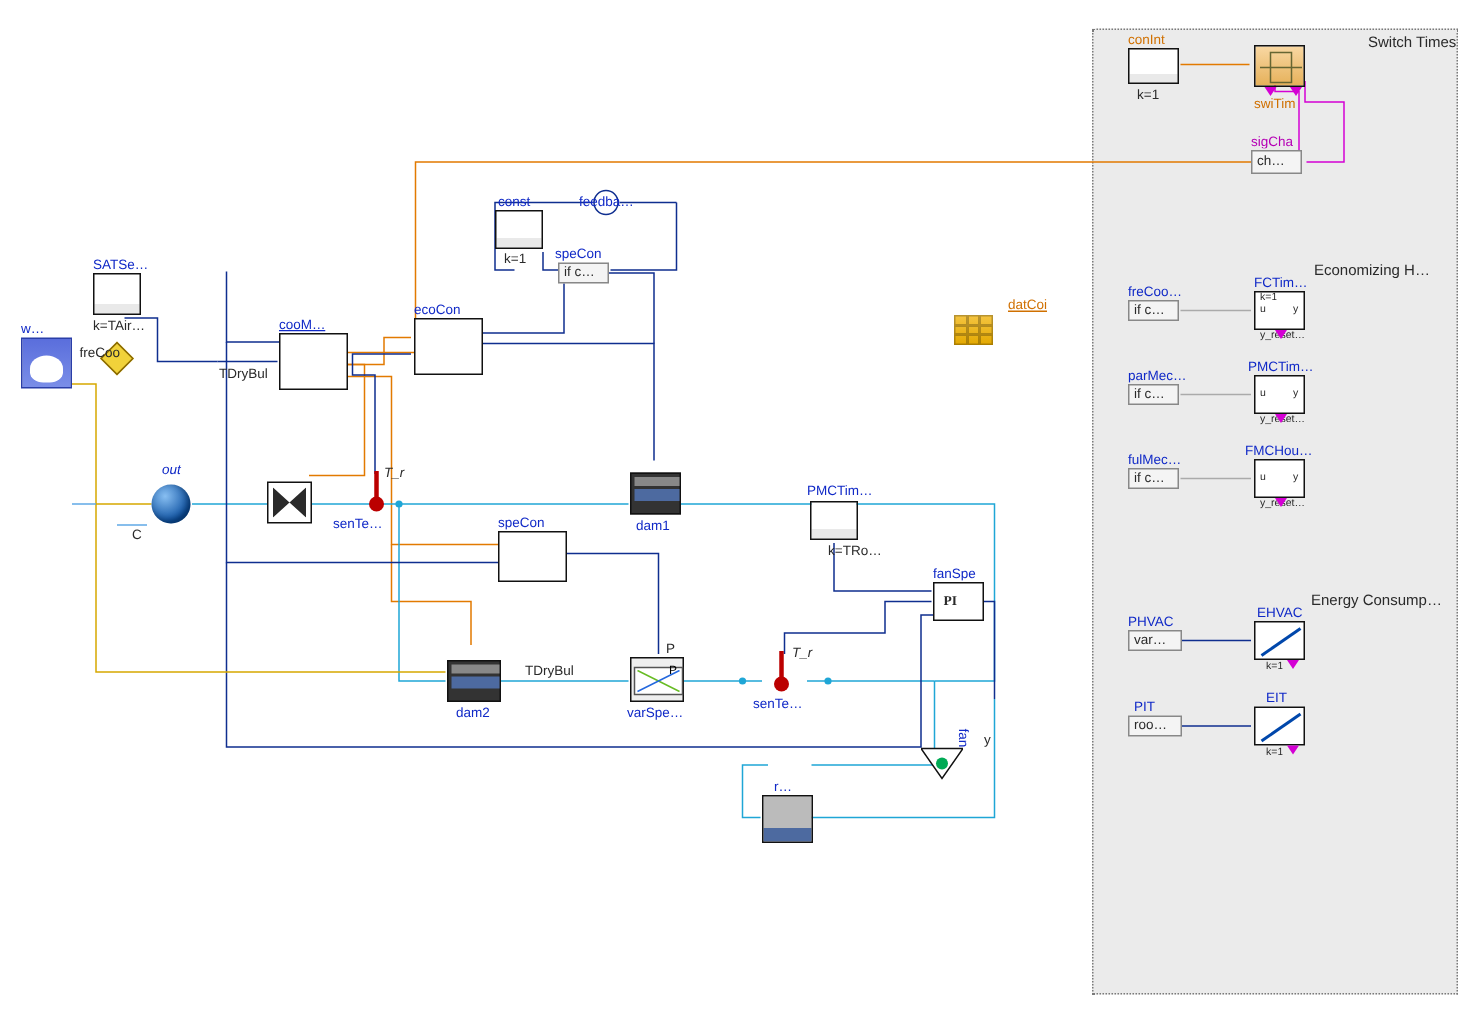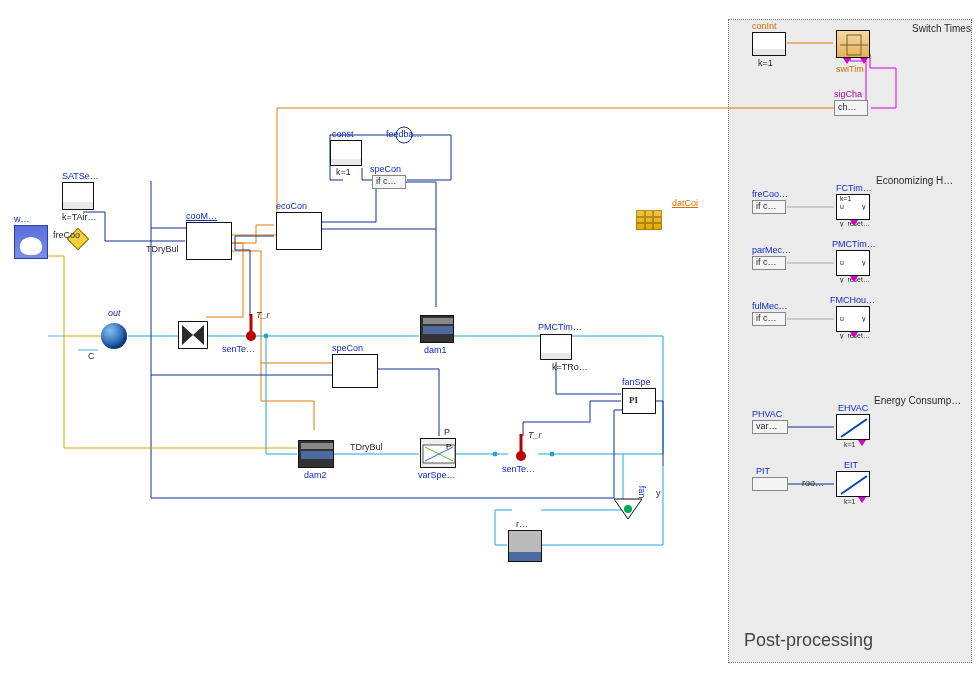--- a/index.html
+++ b/index.html
@@ -31,21 +31,20 @@
                     transform:rotate(45deg);}
   .tiny-tri { position:absolute; width:0; height:0; border-left:4px solid transparent; border-right:4px solid transparent; }
   .tri-m { border-top:6px solid #d400d4; }
   svg.wires{ position:absolute; left:0; top:0; pointer-events:none; }
 </style>
 </head>
 <body>
 <div class="canvas">
 
 <div class="post-panel" style="left:728px; top:19px; width:242px; height:642px;"></div>
-<div class="panel-title" style="left:744px; top:630px;">Post-processing</div>
 
 <div class="lbl" style="left:912px; top:23px;">Switch Times</div>
 <div class="lbl" style="left:876px; top:175px;">Economizing H…</div>
 <div class="lbl" style="left:874px; top:395px;">Energy Consump…</div>
 
 <svg class="wires" width="977" height="685">
 
   <g fill="none" stroke-width="1">
 
     <polyline points="48,256 64,256 64,336 101,336" stroke="#d6a800"></polyline>
@@ -309,21 +308,21 @@
   <svg width="34" height="26">
     <line x1="4" y1="22" x2="30" y2="4" stroke="#0047ab" stroke-width="2"></line>
       </svg>
 </div>
 <div class="lbl lblb small" style="left:838px; top:403px;">EHVAC</div>
 <div class="lbl lbls small" style="left:844px; top:441px; font-size:7px;">k=1</div>
 <div class="tiny-tri tri-m" style="left:858px; top:440px;"></div>
 
 <div class="blk gray" style="left:752px; top:477px; width:36px; height:14px; border-color:#888;"></div>
 <div class="lbl lblb small" style="left:756px; top:466px;">PIT</div>
-<div class="lbl lbls small" style="left:756px; top:478px;margin-left:46px;">roo…</div>
+<div class="lbl lbls small" style="left:756px; top:478px;">roo…</div>
 
 <div class="blk" style="left:836px; top:471px; width:34px; height:26px;">
   <svg width="34" height="26">
     <line x1="4" y1="22" x2="30" y2="4" stroke="#0047ab" stroke-width="2"></line>
       </svg>
 </div>
 <div class="lbl lblb small" style="left:844px; top:460px;">EIT</div>
 <div class="lbl lbls small" style="left:844px; top:498px; font-size:7px;">k=1</div>
 <div class="tiny-tri tri-m" style="left:858px; top:497px;"></div>
 

